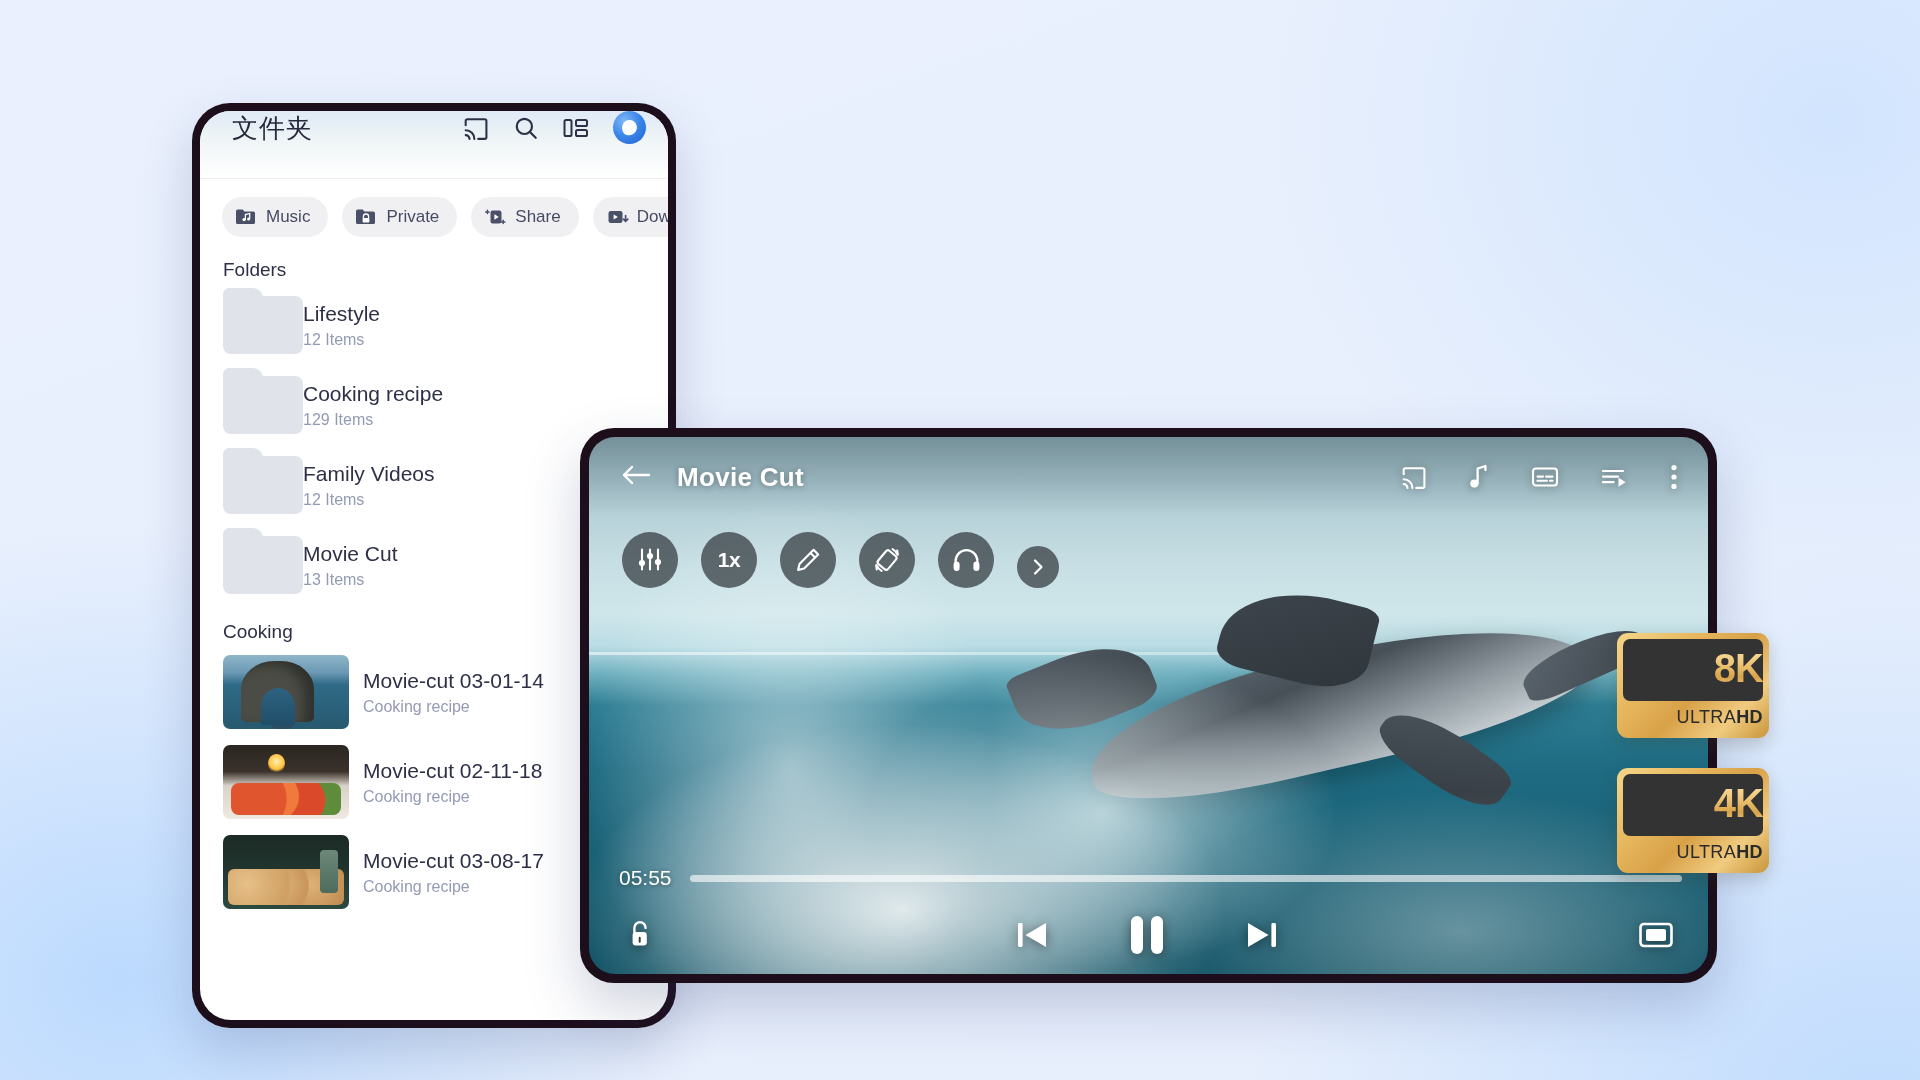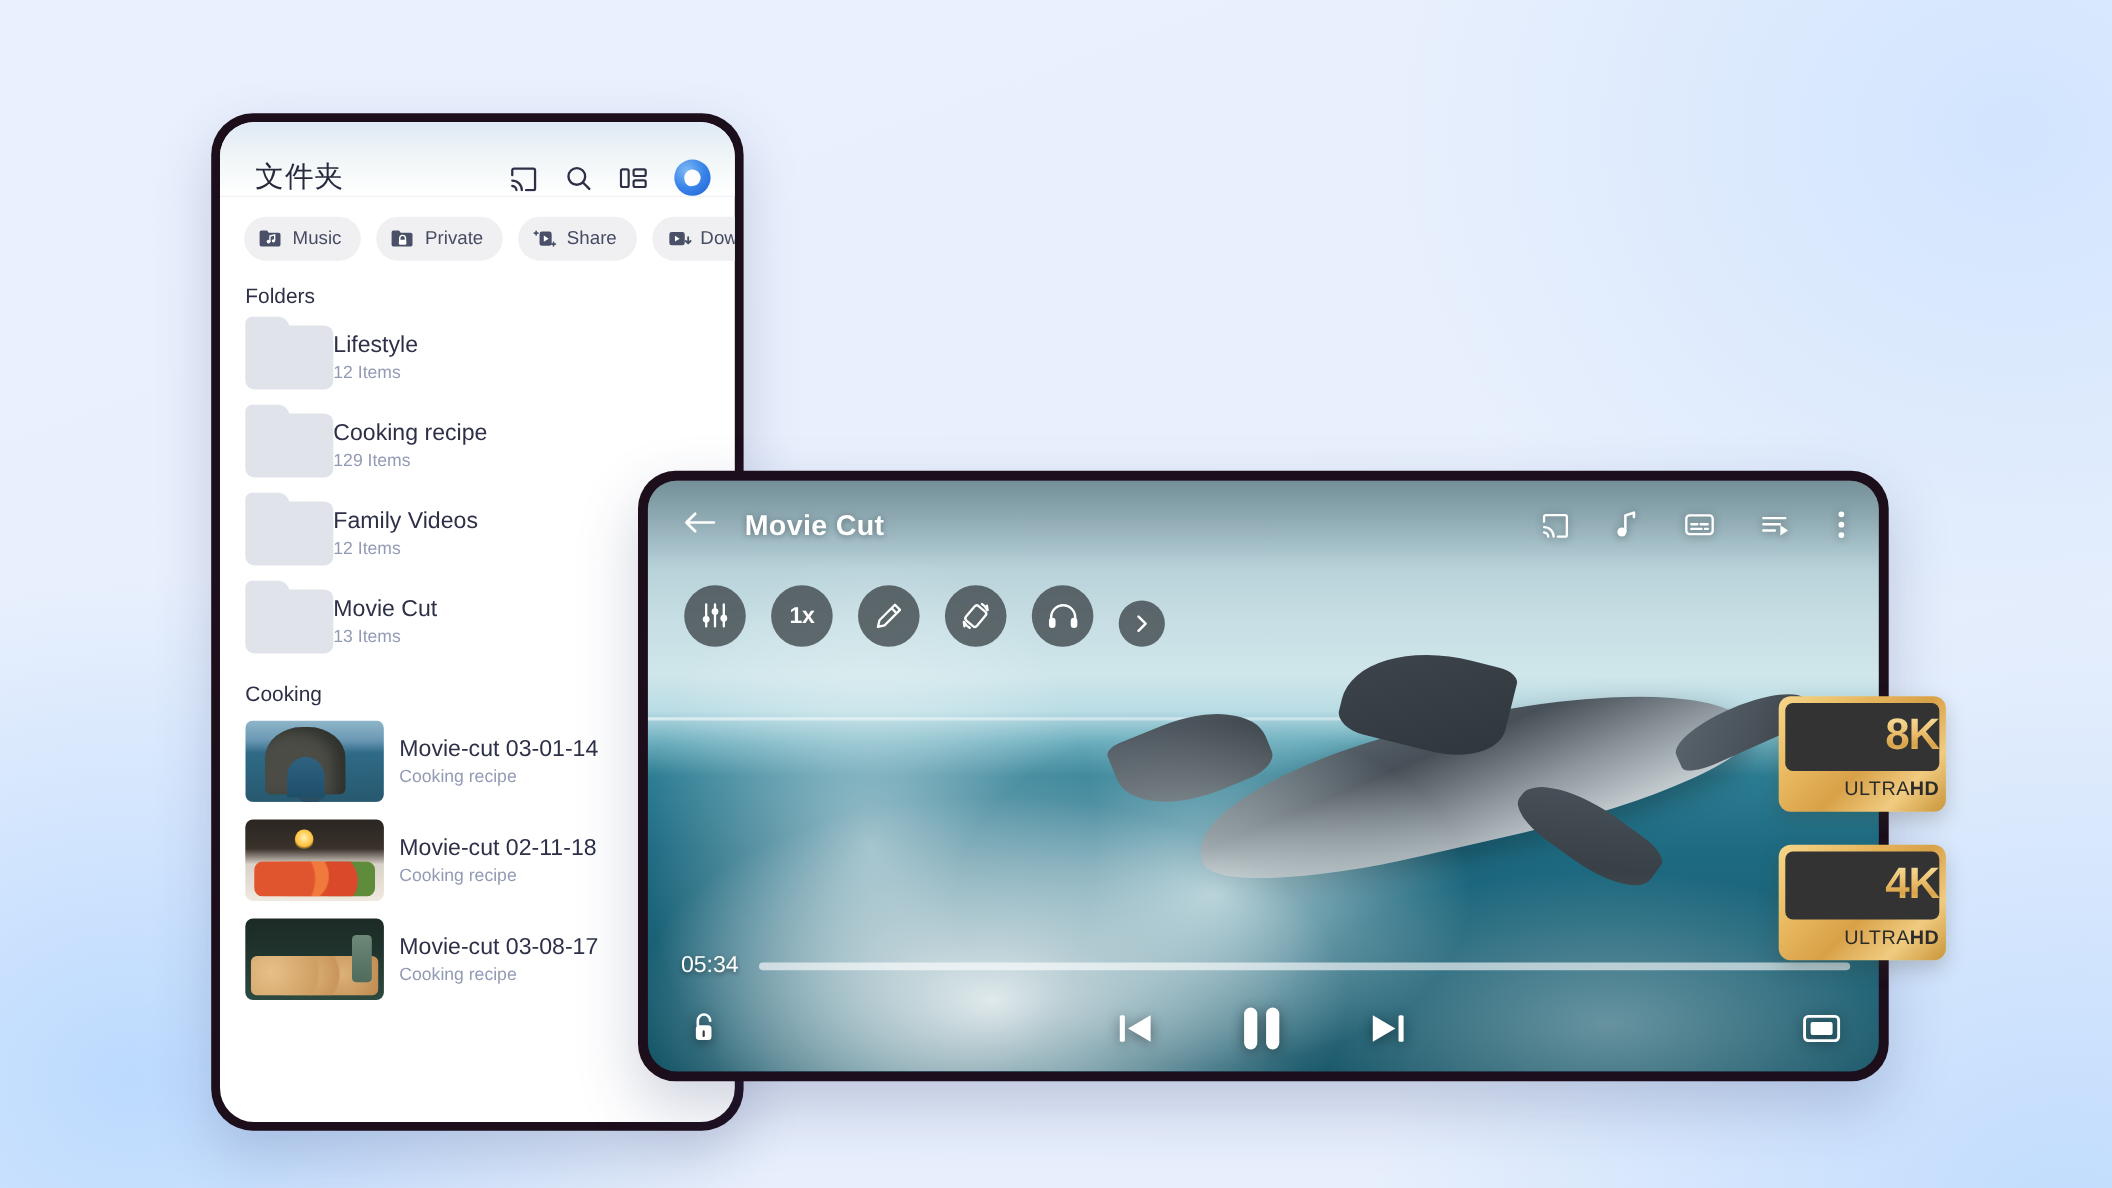--- a/index.html
+++ b/index.html
@@ -56,21 +56,21 @@
     height: 100%;
     border-radius: 31px;
     overflow: hidden;
     background: #ffffff;
     position: relative;
   }
   .fb-header {
     height: 68px;
     background: linear-gradient(180deg, #dfeaf6 0%, #eef4f6 40%, #ffffff 100%);
     display: flex;
-    align-items: flex-end;
+    align-items: flex-start;
     padding: 0 22px 0 32px;
     border-bottom: 1px solid #f0f0f4;
   }
   .fb-title {
     font-size: 26px;
     font-weight: 500;
     color: #272a3d;
     letter-spacing: 1px;
     flex: 1;
   }
@@ -604,21 +604,21 @@
           </svg>
         </span>
         <span class="tool-btn small">
           <svg width="16" height="18" viewBox="0 0 16 18" fill="none" stroke="#fff" stroke-width="2.2" stroke-linecap="round" stroke-linejoin="round">
             <path d="M5 2.5L11.5 9 5 15.5"></path>
           </svg>
         </span>
       </div>
 
       <div class="progress-wrap">
-        <span class="time-label">05:34</span>
+        <span class="time-label">05:55</span>
         <span class="progress-track">
           <span class="progress-fill" id="progress-fill" style="width: 21%;"></span>
         </span>
       </div>
 
       <div class="bottom-bar">
         <span class="bb-left">
           <svg width="30" height="34" viewBox="0 0 30 34" fill="none" stroke="#fff" stroke-width="2.4" stroke-linecap="round">
             <path d="M9.4 14V9.9a5.6 5.6 0 0111.2 0"></path>
             <rect x="7.6" y="14" width="14.2" height="13.4" rx="3.2" fill="#fff" stroke="none"></rect>

